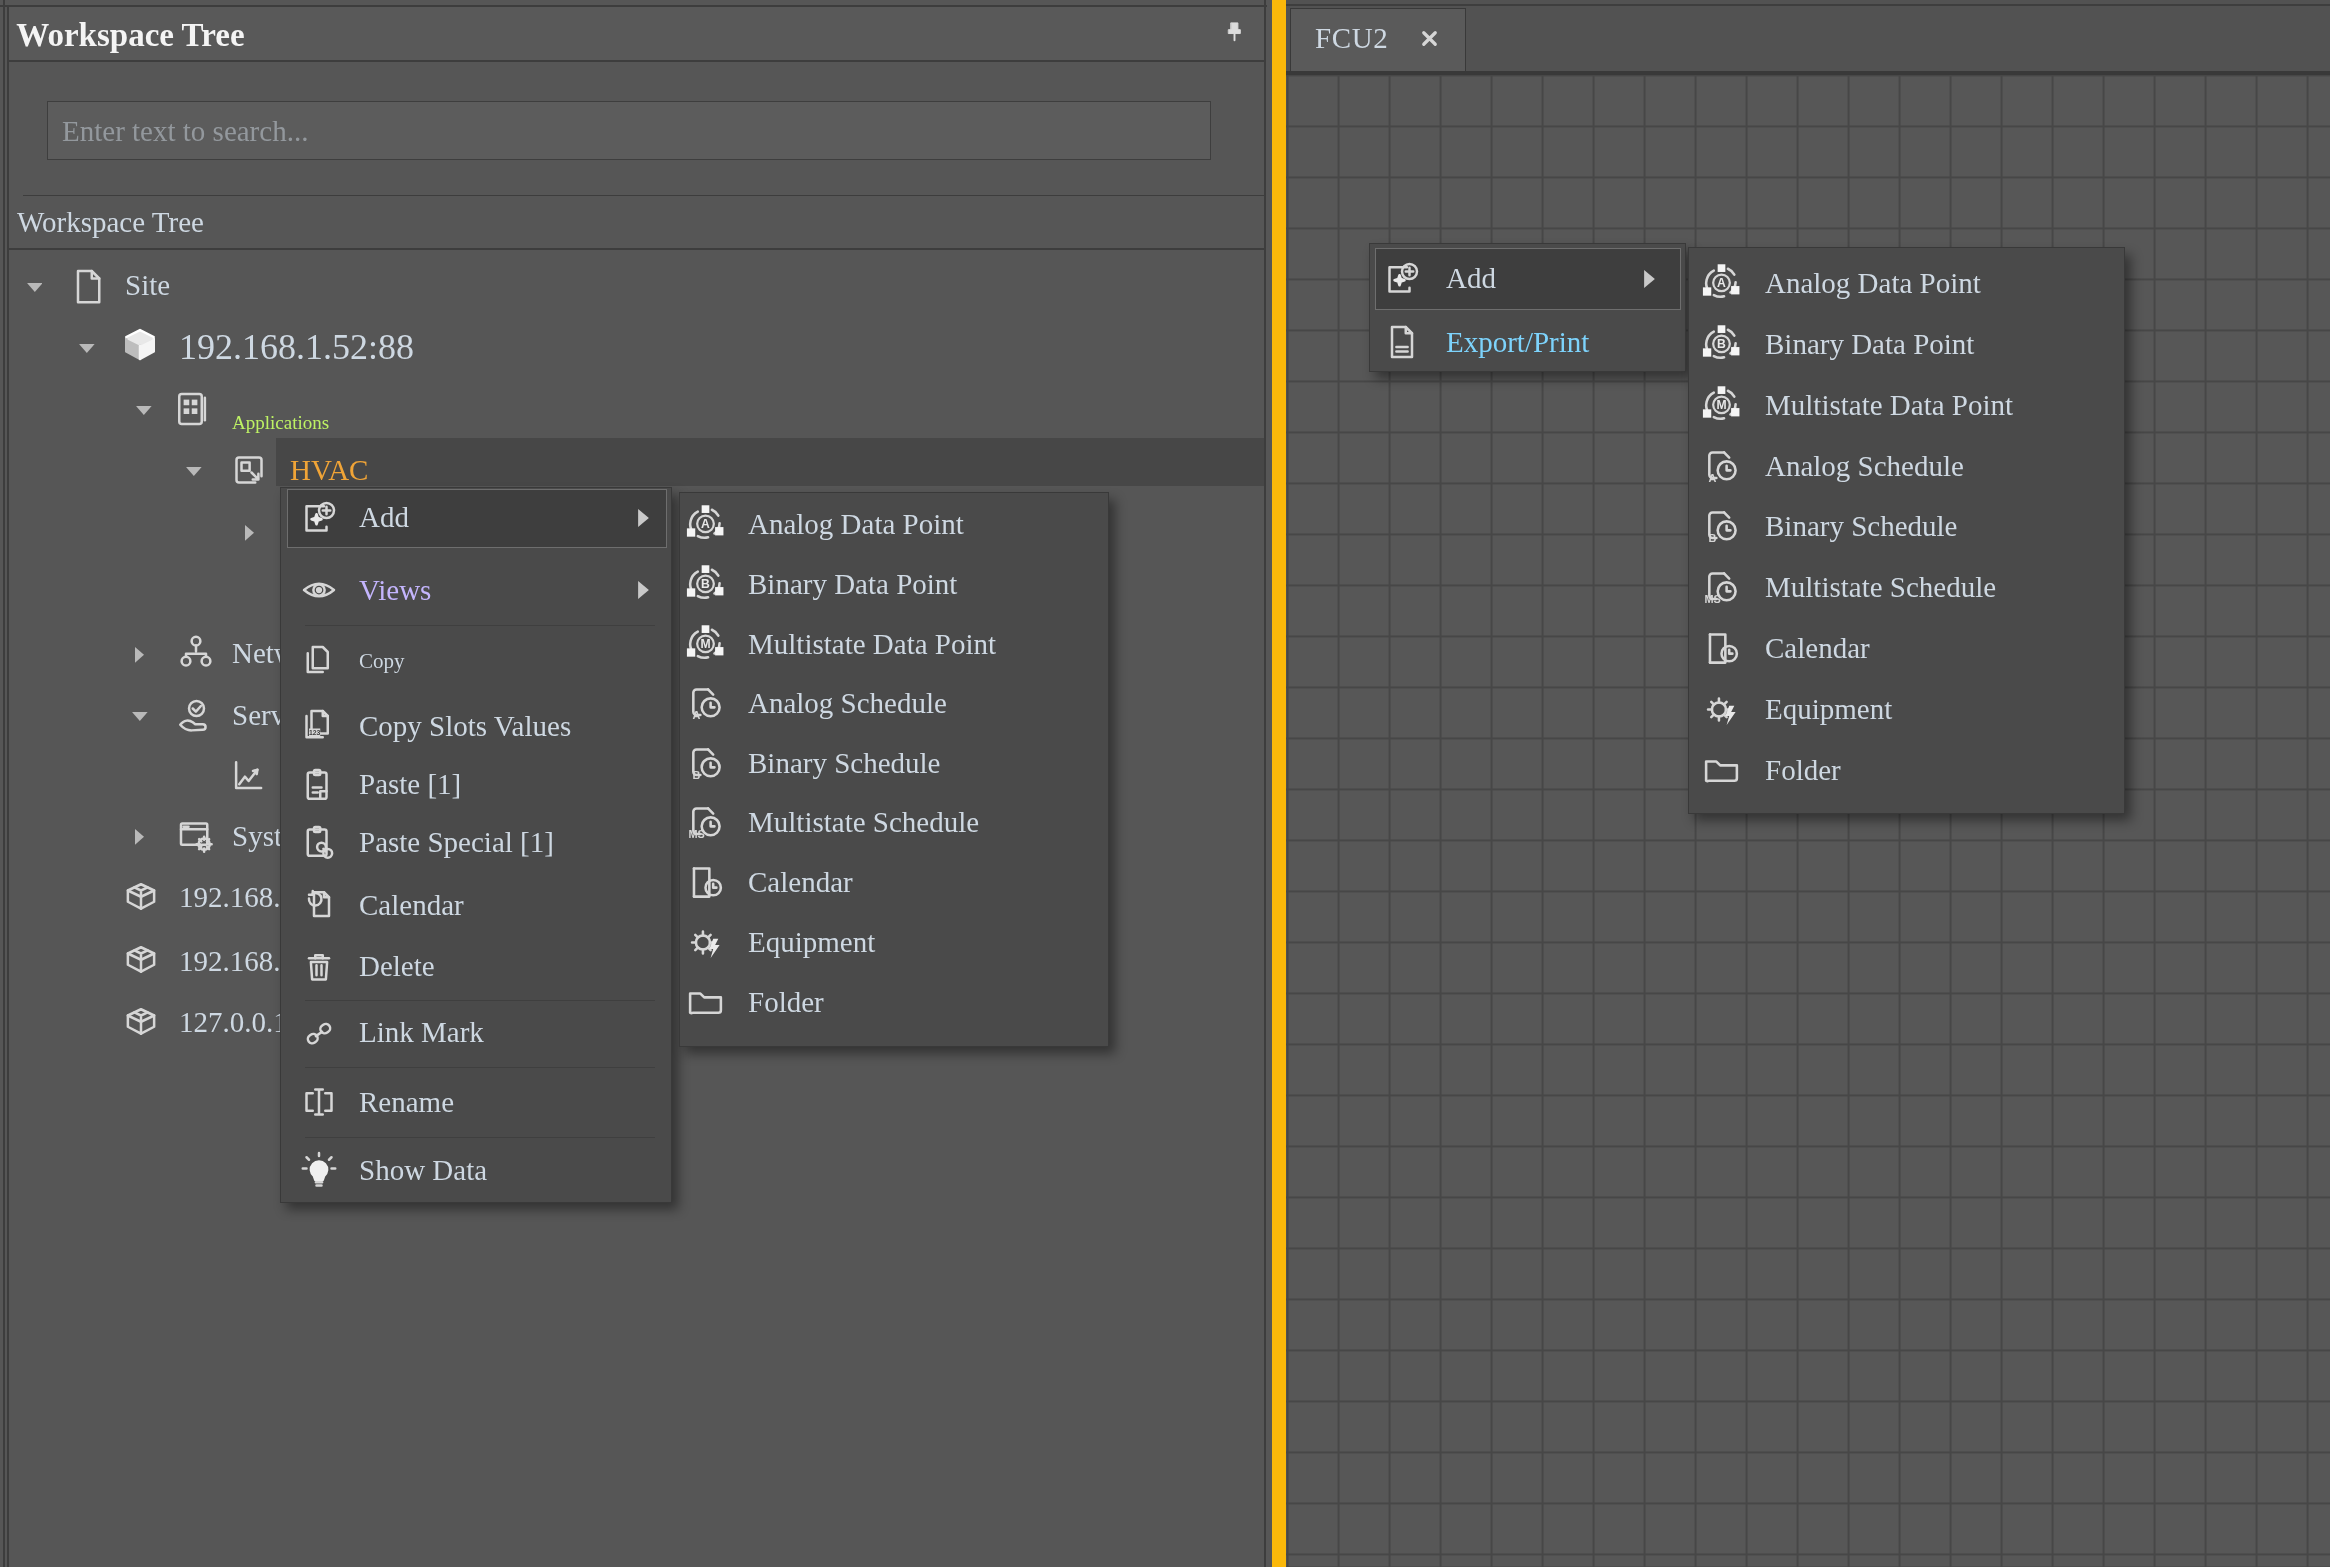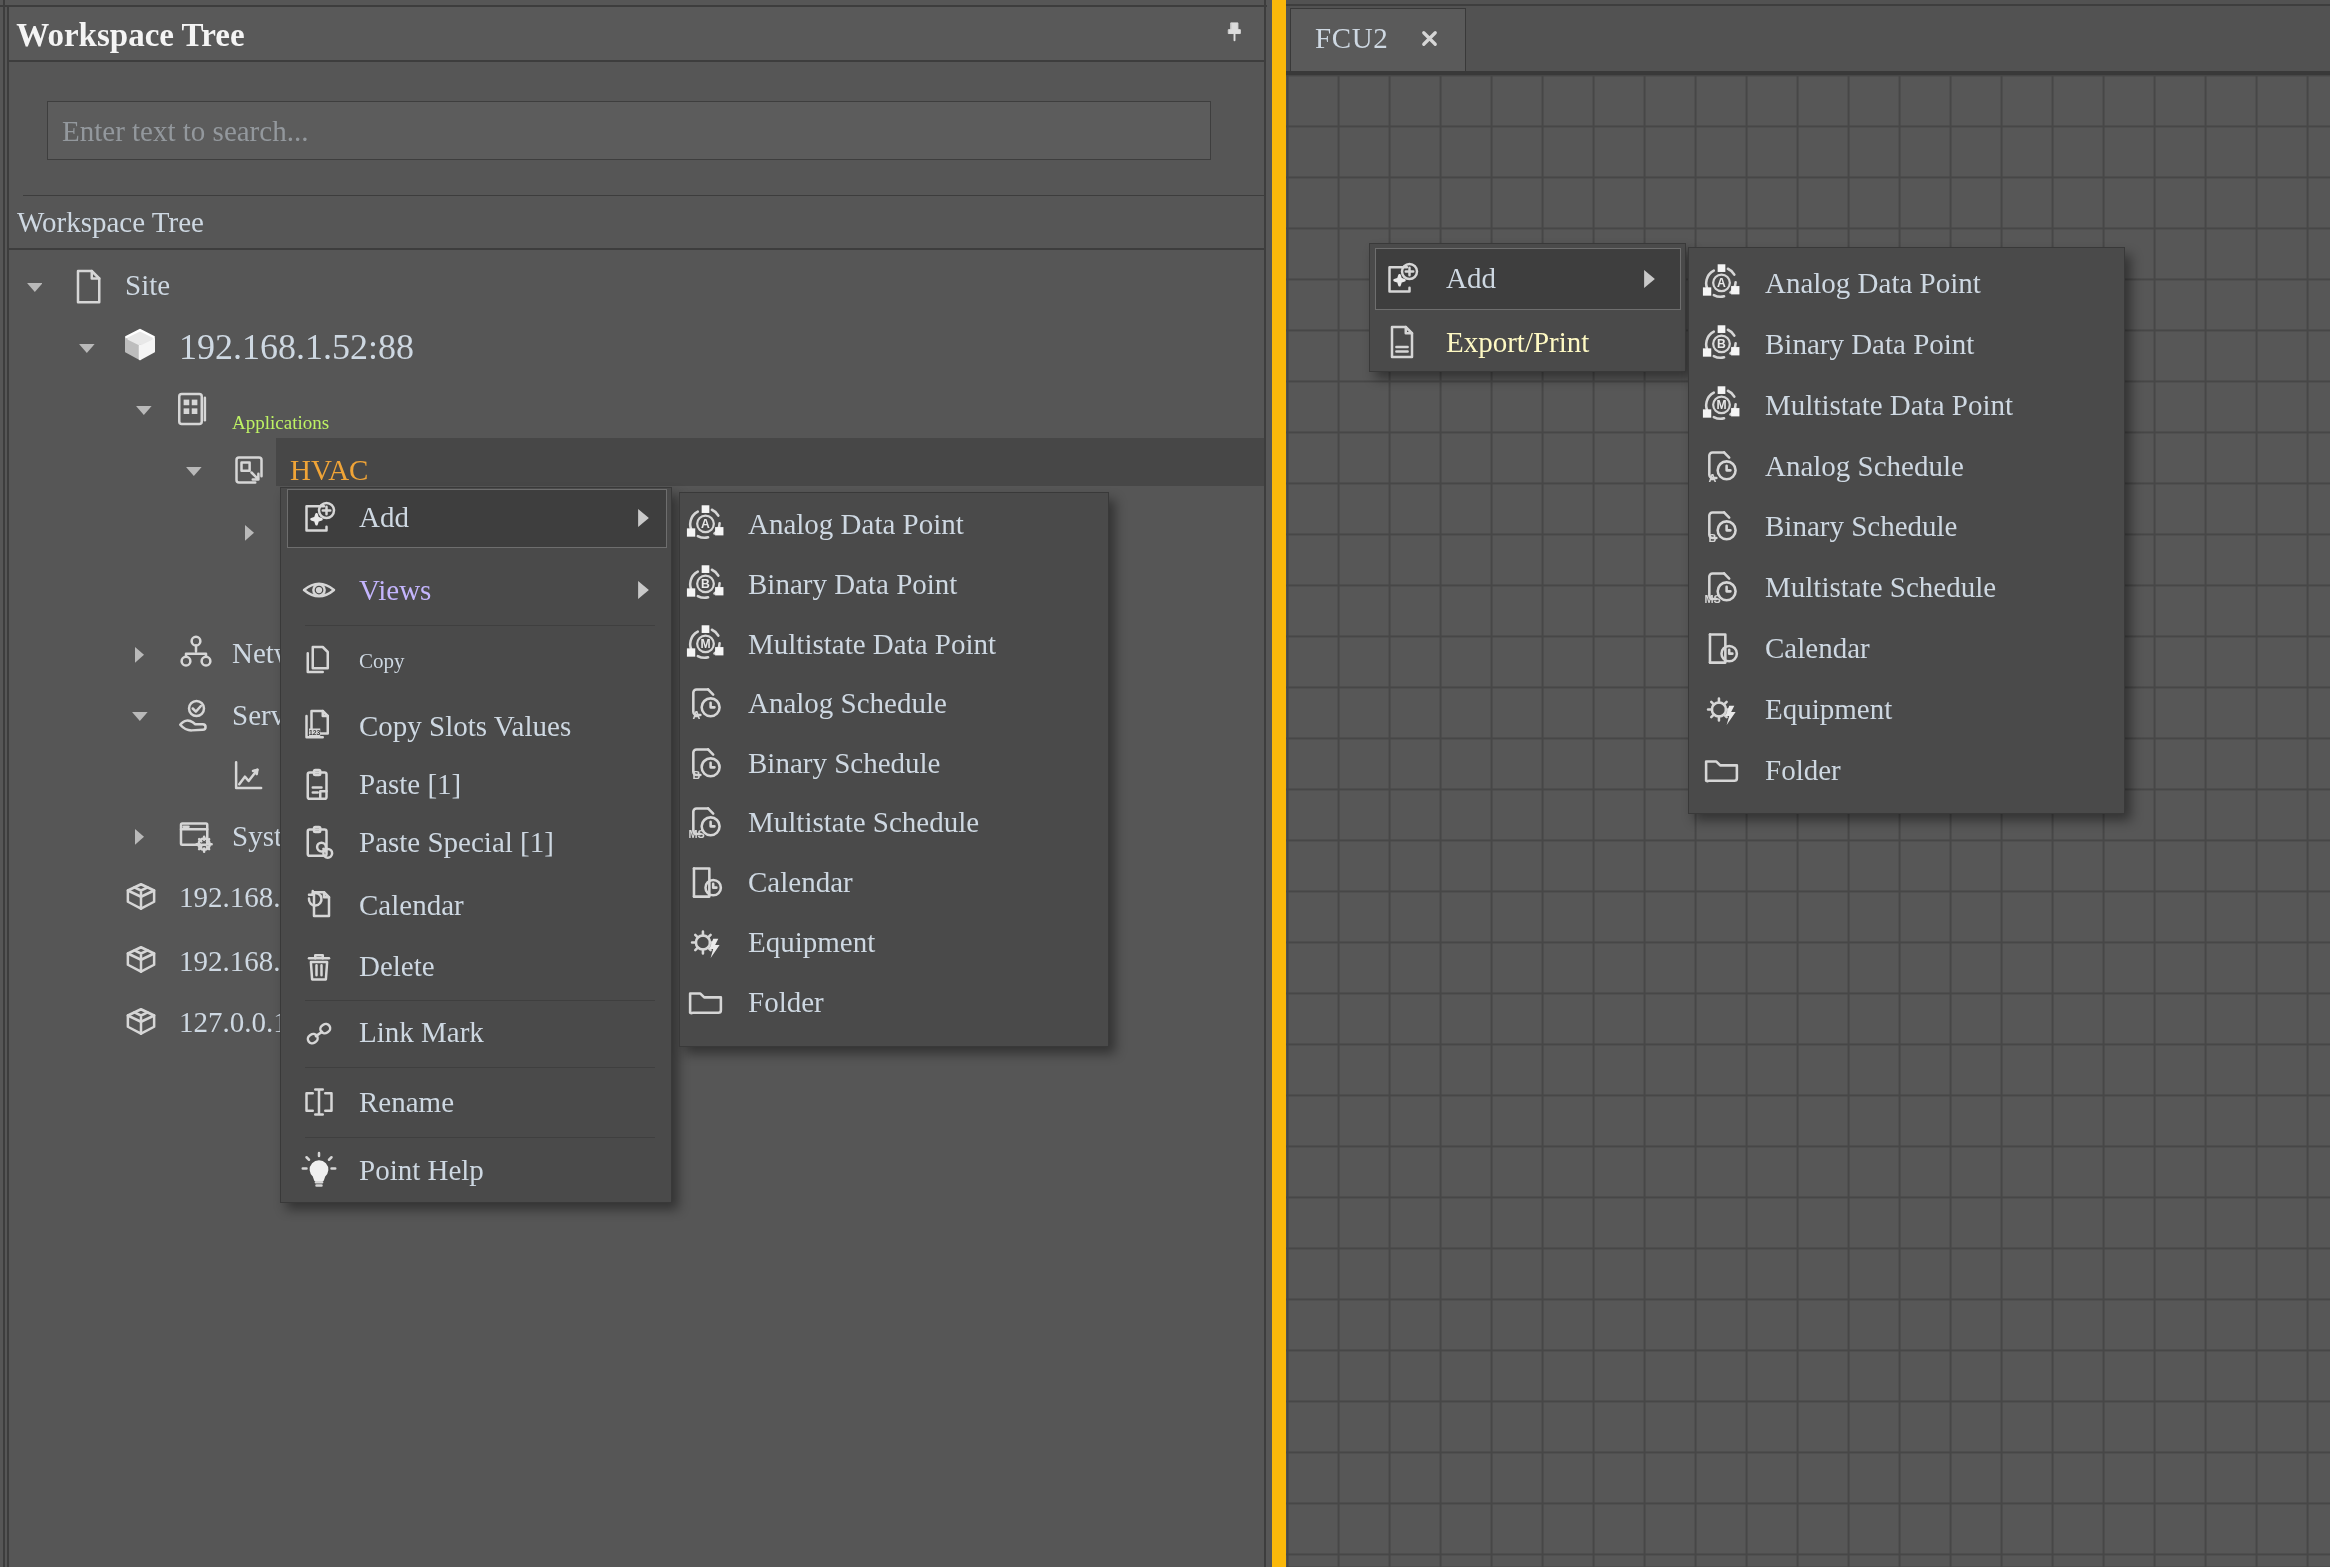--- a/index.html
+++ b/index.html
@@ -292,21 +292,21 @@
     <use href="#i-link"></use>
   </svg>
 <div class="txt" style="left:359px;top:1018px;font-size:29px;line-height:29px;color:#ced8e2;font-weight:normal;letter-spacing:0">Link Mark</div>
 <svg class="ic" style="left:299px;top:1082px" width="40" height="40" viewBox="0 0 66 66">
     <use href="#i-rename"></use>
   </svg>
 <div class="txt" style="left:359px;top:1088px;font-size:29px;line-height:29px;color:#ced8e2;font-weight:normal;letter-spacing:0">Rename</div>
 <svg class="ic" style="left:299px;top:1151px" width="40" height="40" viewBox="0 0 66 66">
     <use href="#i-bulb"></use>
   </svg>
-<div class="txt" style="left:359px;top:1156px;font-size:29px;line-height:29px;color:#ced8e2;font-weight:normal;letter-spacing:0">Point Help</div>
+<div class="txt" style="left:359px;top:1156px;font-size:29px;line-height:29px;color:#ced8e2;font-weight:normal;letter-spacing:0">Show Data</div>
 <div class="sep" style="left:305px;top:625px;width:350px"></div>
 <div class="sep" style="left:305px;top:1000px;width:350px"></div>
 <div class="sep" style="left:305px;top:1067px;width:350px"></div>
 <div class="sep" style="left:305px;top:1137px;width:350px"></div>
 <div class="abs" style="left:679px;top:492px;width:430px;height:555px;background:#4a4a4a;border:1.8px solid #393939;box-sizing:border-box;box-shadow:6px 7.2px 11px rgba(0,0,0,0.42)"></div>
 <svg class="ic" style="left:685px;top:504px" width="41" height="41" viewBox="0 0 64 64">
     <path d="M12 44 A22 22 0 0 1 20 12"></path>
     <path d="M42 9 A22 22 0 0 1 52 18"></path>
     <path d="M54 30 A22 22 0 0 1 46 46"></path>
     <path d="M36 52 A22 22 0 0 1 20 50"></path>
@@ -382,21 +382,21 @@
 <svg class="ic" style="left:1382px;top:259px" width="40" height="40" viewBox="0 0 66 66">
     <use href="#i-addnew"></use>
   </svg>
 <div class="txt" style="left:1446px;top:264px;font-size:29px;line-height:29px;color:#ced8e2;font-weight:normal;letter-spacing:0">Add</div>
 <svg class="abs" style="left:1644px;top:270px" width="11" height="18" viewBox="0 0 18 30">
     <polygon points="0,0 18,15.0 0,30" fill="#c9c9c9"></polygon>
   </svg>
 <svg class="ic" style="left:1382px;top:322px" width="40" height="40" viewBox="0 0 66 66">
     <use href="#i-export"></use>
   </svg>
-<div class="txt" style="left:1446px;top:328px;font-size:29px;line-height:29px;color:#fef9c3;font-weight:normal;letter-spacing:0">Export/Print</div>
+<div class="txt" style="left:1446px;top:328px;font-size:29px;line-height:29px;color:#7dd3fc;font-weight:normal;letter-spacing:0">Export/Print</div>
 <div class="abs" style="left:1688px;top:247px;width:437px;height:567px;background:#4a4a4a;border:1.8px solid #393939;box-sizing:border-box;box-shadow:6px 7.2px 11px rgba(0,0,0,0.42)"></div>
 <svg class="ic" style="left:1701px;top:263px" width="41" height="41" viewBox="0 0 64 64">
     <path d="M12 44 A22 22 0 0 1 20 12"></path>
     <path d="M42 9 A22 22 0 0 1 52 18"></path>
     <path d="M54 30 A22 22 0 0 1 46 46"></path>
     <path d="M36 52 A22 22 0 0 1 20 50"></path>
     <rect x="26" y="2" width="12" height="12" fill="#f5f5f5" stroke="none"></rect>
     <rect x="3" y="38" width="13" height="13" fill="#f5f5f5" stroke="none"></rect>
     <rect x="47" y="36" width="13" height="13" fill="#f5f5f5" stroke="none"></rect>
     <circle cx="32" cy="31" r="13" stroke-width="3.5"></circle>

